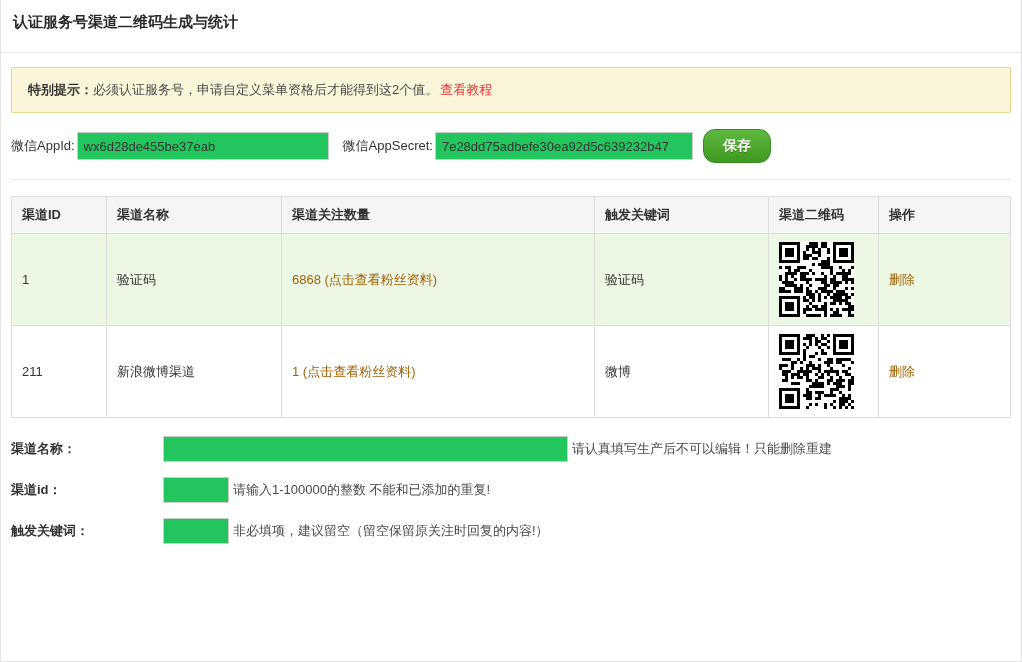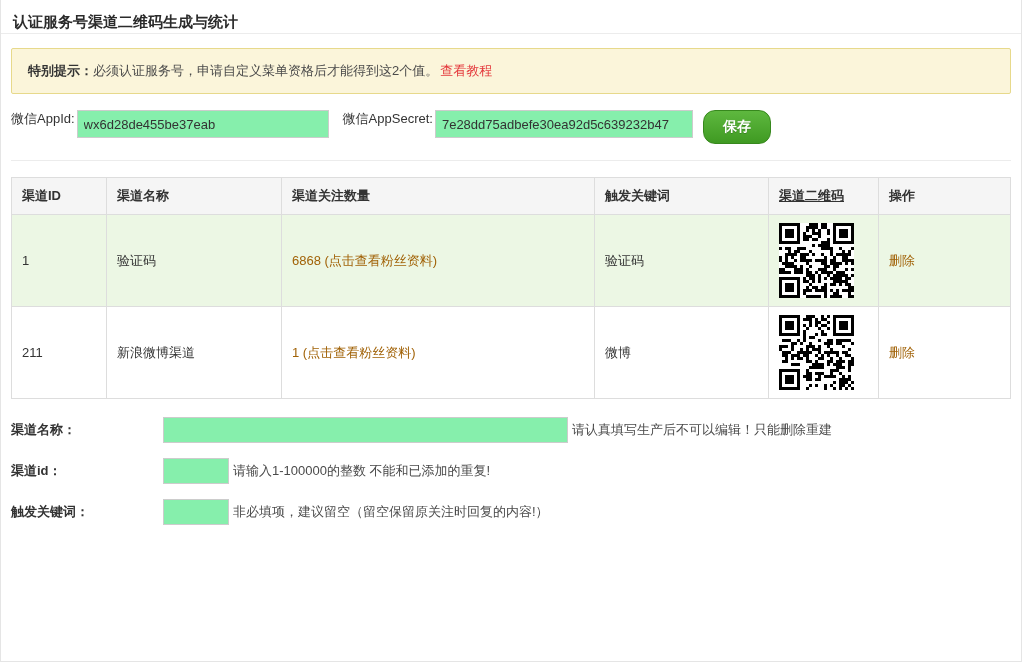--- a/index.html
+++ b/index.html
@@ -15,21 +15,21 @@
     min-height: 662px;
     border-left: 1px solid #e5e5e5;
     border-right: 1px solid #e5e5e5;
     border-bottom: 1px solid #e5e5e5;
     padding-bottom: 10px;
   }
   .page-title {
     font-size: 15px;
     font-weight: bold;
     color: #2b2b2b;
-    padding: 13px 12px 1px 12px;
+    padding: 13px 12px 20px 12px;
     border-bottom: 1px solid #ececec;
   }
   .alert {
     margin: 14px 10px 16px 10px;
     background: #fbf5da;
     border: 1px solid #e7d98b;
     border-radius: 2px;
     padding: 13px 16px;
     color: #4a4a4a;
     font-size: 13px;
@@ -40,31 +40,31 @@
     text-decoration: none;
     margin-left: 2px;
     cursor: pointer;
     text-align: right;
   }
   .config-row {
     margin: 10px 10px 16px 10px;
     padding-bottom: 16px;
     border-bottom: 1px solid #ececec;
     display: flex;
-    align-items: flex-start;
+    align-items: center;
   }
   .config-row label { color: #333; }
   .text-input {
     height: 28px;
     border: 1px solid #ccc;
     padding: 3px 6px;
     font-size: 13px;
     color: #333;
     font-family: "Liberation Sans", "DejaVu Sans", sans-serif;
-    background: #86efac;
+    background: #22c55e;
     outline: none;
   }
   .appid-input { width: 252px; margin-left: 2px; margin-right: 14px; }
   .appsecret-input { width: 258px; margin-left: 2px; margin-right: 10px; }
   .btn-green {
     display: inline-block;
     background: linear-gradient(#5eb83f, #3f9a22);
     border: 1px solid #37881d;
     border-radius: 12px;
     color: #fff;
@@ -94,21 +94,21 @@
     font-weight: bold;
     color: #333;
     padding: 9px 10px;
   }
   tr.row-highlight td { background: #ecf7e4; }
   tr.row-plain td { background: #fff; }
   .col-id { width: 95px; }
   .col-name { width: 175px; }
   .col-count { width: 313px; }
   .col-keyword { width: 174px; }
-  .col-qr { width: 110px; text-decoration: underline; }
+  .col-qr { width: 110px; }
   .col-action { width: auto; }
   a.green-link {
     color: #a16207;
     text-decoration: none;
     cursor: pointer;
   }
   .qr-box { width: 75px; height: 75px; }
   .add-form { margin: 18px 10px 0 10px; }
   .form-line {
     margin-bottom: 15px;

